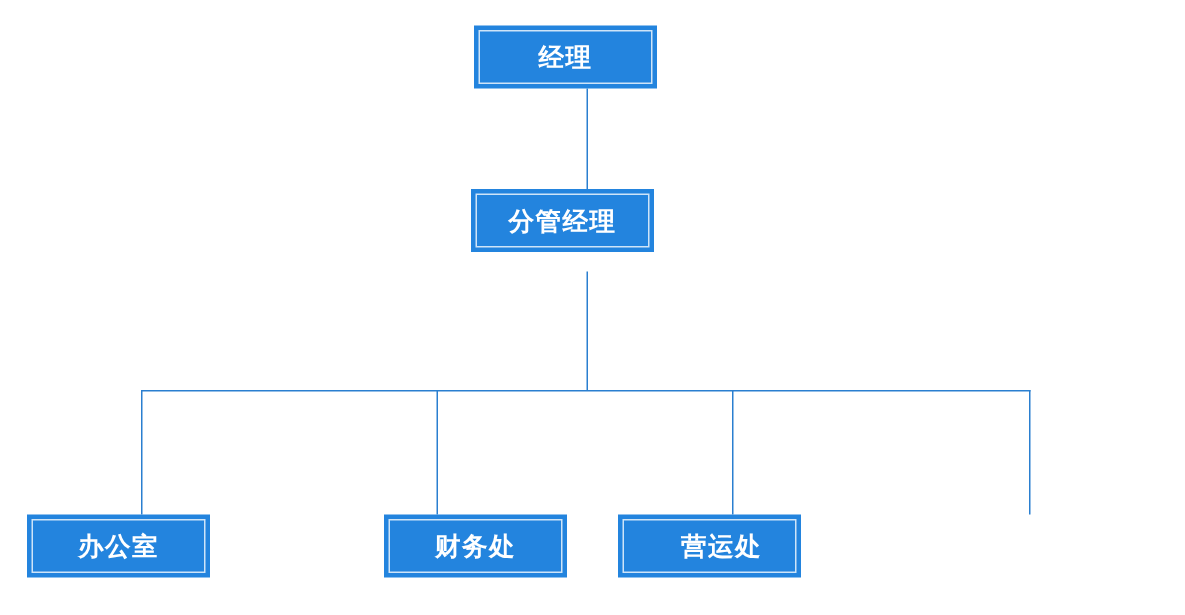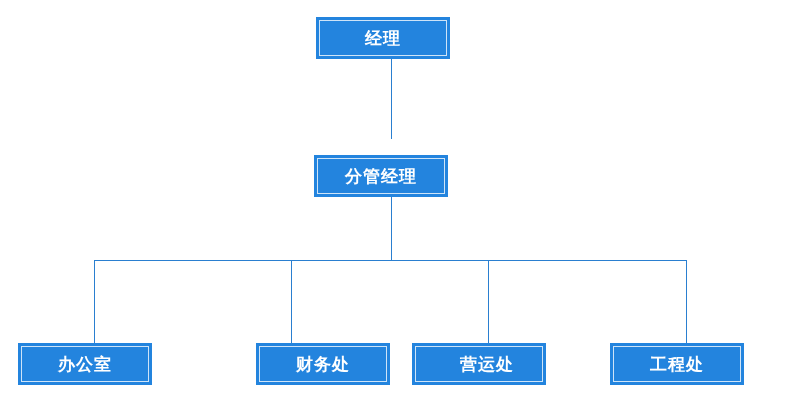--- a/index.html
+++ b/index.html
@@ -21,21 +21,21 @@
     overflow: hidden;
   }
   .canvas {
     position: relative;
     width: 790px;
     height: 410px;
     background: var(--background);
   }
   .node {
     position: absolute;
-    width: 134px;
+    width: 122px;
     height: 42px;
     background: var(--node-fill);
     display: flex;
     align-items: center;
     justify-content: center;
     box-sizing: border-box;
   }
   .node::before {
     content: "";
     position: absolute;
@@ -57,21 +57,21 @@
     width: 1px;
     background: var(--connector);
   }
   .hline {
     position: absolute;
     height: 1px;
     background: var(--connector);
   }
   
   .pos-manager     { left: 316px; top: 17px;  }
-  .pos-deputy      { left: 314px; top: 155px; }
+  .pos-deputy      { left: 314px; top: 126px; }
   .pos-office      { left: 18px;  top: 343px; }
   .pos-finance     { left: 215px; top: 343px; margin-left: 41px; }
   .pos-operations  { left: 412px; top: 343px; padding-left: 16px; }
   .pos-engineering { left: 610px; top: 343px; }
   
   .conn-manager-deputy { left: 391px; top: 59px;  height: 80px; }
   .conn-deputy-rail    { left: 391px; top: 181px; height: 79px; }
   .conn-rail           { left: 94px;  top: 260px; width: 593px; }
   .conn-drop-office      { left: 94px;  top: 260px; height: 83px; }
   .conn-drop-finance     { left: 291px; top: 260px; height: 83px; }
@@ -101,17 +101,14 @@
 
   <div class="node pos-office">
     <span class="node-label">办公室</span>
   </div>
   <div class="node pos-finance">
     <span class="node-label">财务处</span>
   </div>
   <div class="node pos-operations">
     <span class="node-label">营运处</span>
   </div>
-  <div class="node pos-engineering">
-    <span class="node-label">工程处</span>
-  </div>
 
 </div>
 
 </body></html>

